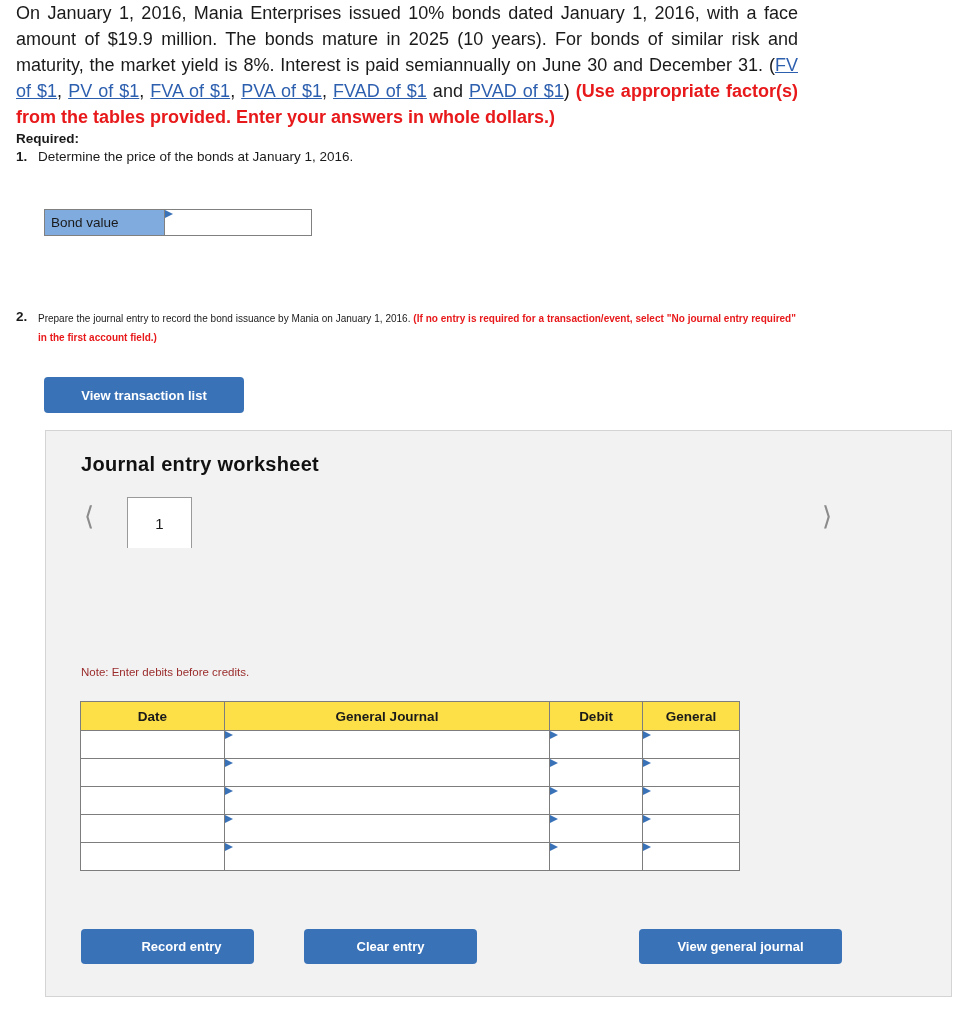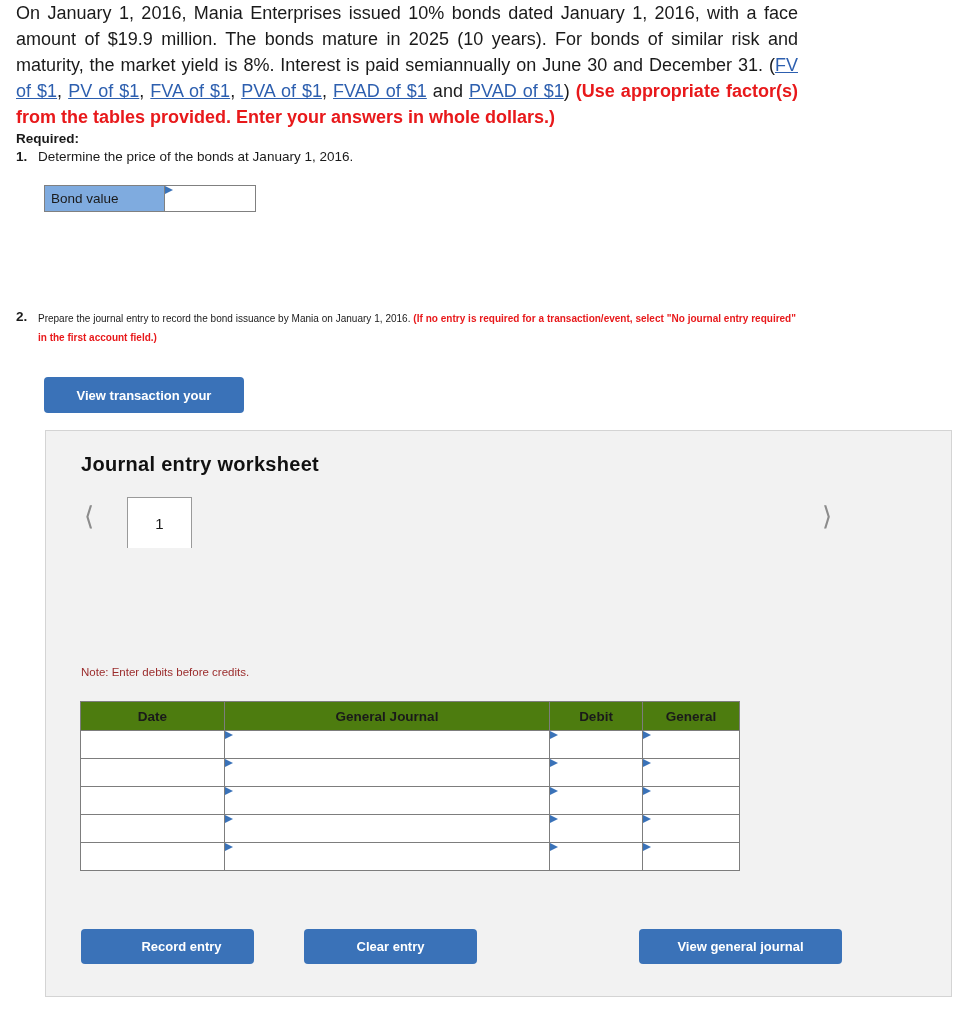--- a/index.html
+++ b/index.html
@@ -56,22 +56,22 @@
     position: absolute;
     left: 38px;
     top: 149px;
     font-size: 13.5px;
   }
 
   
   .bondbox {
     position: absolute;
     left: 44px;
-    top: 185px;
-    width: 212px;
+    top: 209px;
+    width: 268px;
     height: 27px;
     border: 1px solid #808080;
     box-sizing: border-box;
     display: flex;
     justify-content: space-between;
   }
   .bondbox .label {
     width: 120px;
     background: #7fabdf;
     display: flex;
@@ -222,21 +222,21 @@
   
   .jtable {
     position: absolute;
     left: 34px;
     top: 270px;
     border-collapse: collapse;
     table-layout: fixed;
     font-size: 13px;
   }
   .jtable th {
-    background: #4d7c0f;
+    background: #fde047;
     border: 1px solid #7d7d7d;
     font-size: 13.5px;
     font-weight: bold;
     color: #1a1a1a;
     height: 28px;
     padding: 0;
     text-align: center;
     margin-top: 13px;
   }
   .jtable td {
@@ -297,21 +297,21 @@
   <div class="label">Bond value</div>
   <div class="inputcell">
     <span class="tri"></span>
   </div>
 </div>
 
 <div class="req-2-num">2.</div>
 <div class="req-2-text"><span>Prepare the journal entry to record the bond issuance by Mania on January 1, 2016. </span><span class="redbold">(If no entry is required for a transaction/event, select "No journal entry required" in the first account field.)</span>
 </div>
 
-<button class="btn btn-view-transaction">View transaction your</button>
+<button class="btn btn-view-transaction">View transaction list</button>
 
 <div class="panel">
 
   <div class="panel-title">Journal entry worksheet</div>
 
   <div class="chev chev-left">⟨</div>
   <div class="chev chev-right">⟩</div>
 
   <div class="tab">1</div>
 

